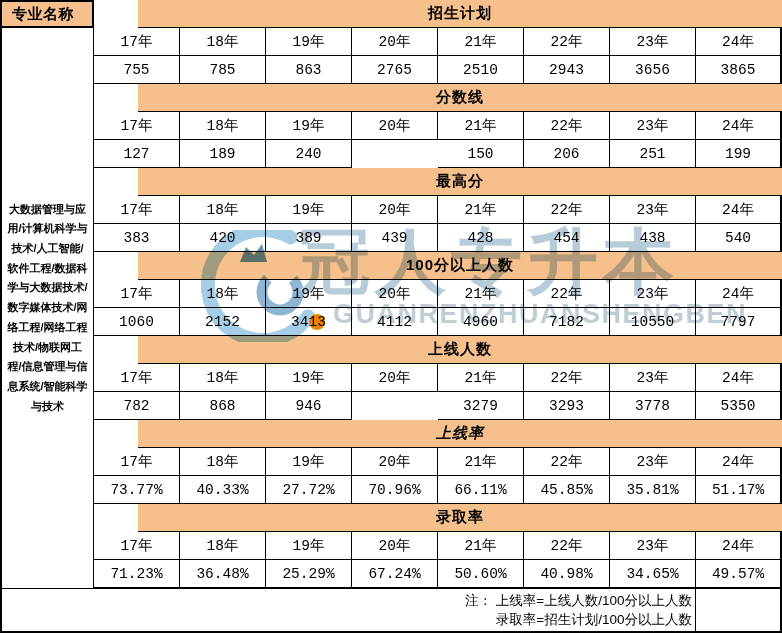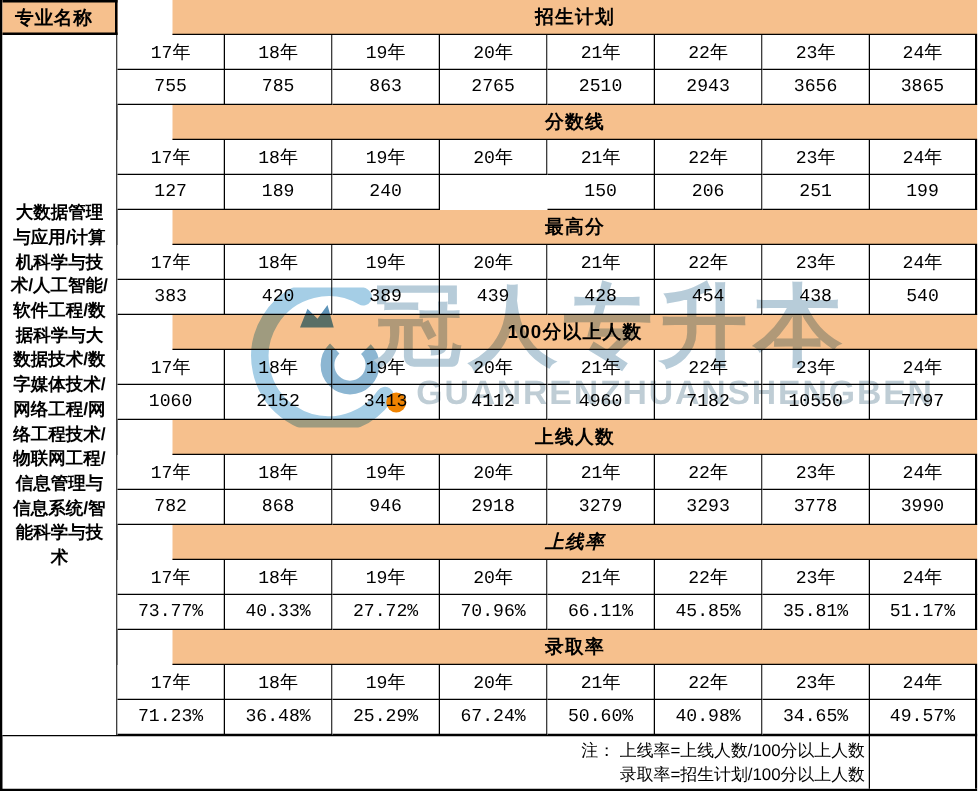--- a/index.html
+++ b/index.html
@@ -51,21 +51,21 @@
     border-top:2px solid var(--border);
     border-right:2px solid var(--border);
     border-bottom:2px solid var(--border);
     letter-spacing:.5px;
   }
   .majors{
     grid-row:2 / span 20;grid-column:1;
     background:#fff;
     border-right:1px solid var(--border);
     font-weight:bold;
-    font-size:14px;line-height:19.7px;
+    font-size:11px;line-height:19.7px;
     text-align:center;
     padding:0 5px;
     word-break:break-all;
   }
   .note{
     grid-row:22;grid-column:1 / span 8;
     border-top:1px solid var(--border);
     border-right:1px solid var(--border);
     flex-direction:column;
     align-items:flex-end;justify-content:center;
@@ -185,25 +185,24 @@
       <div class="cell yr" style="grid-area: 14 / 3;">18年</div>
       <div class="cell yr" style="grid-area: 14 / 4;">19年</div>
       <div class="cell yr" style="grid-area: 14 / 5;">20年</div>
       <div class="cell yr" style="grid-area: 14 / 6;">21年</div>
       <div class="cell yr" style="grid-area: 14 / 7;">22年</div>
       <div class="cell yr" style="grid-area: 14 / 8;">23年</div>
       <div class="cell yr last" style="grid-area: 14 / 9;">24年</div>
       <div class="cell val" style="grid-area: 15 / 2;">782</div>
       <div class="cell val" style="grid-area: 15 / 3;">868</div>
       <div class="cell val" style="grid-area: 15 / 4;">946</div>
-      <div class="cell val" style="grid-area: 15 / 5;">2918</div>
       <div class="cell val" style="grid-area: 15 / 6;">3279</div>
       <div class="cell val" style="grid-area: 15 / 7;">3293</div>
       <div class="cell val" style="grid-area: 15 / 8;">3778</div>
-      <div class="cell val last" style="grid-area: 15 / 9;">3990</div>
+      <div class="cell val last" style="grid-area: 15 / 9;">5350</div>
       <div class="cell band" style="grid-row: 16; font-style: italic;">上线率</div>
       <div class="cell yr" style="grid-area: 17 / 2;">17年</div>
       <div class="cell yr" style="grid-area: 17 / 3;">18年</div>
       <div class="cell yr" style="grid-area: 17 / 4;">19年</div>
       <div class="cell yr" style="grid-area: 17 / 5;">20年</div>
       <div class="cell yr" style="grid-area: 17 / 6;">21年</div>
       <div class="cell yr" style="grid-area: 17 / 7;">22年</div>
       <div class="cell yr" style="grid-area: 17 / 8;">23年</div>
       <div class="cell yr last" style="grid-area: 17 / 9;">24年</div>
       <div class="cell val" style="grid-area: 18 / 2;">73.77%</div>

